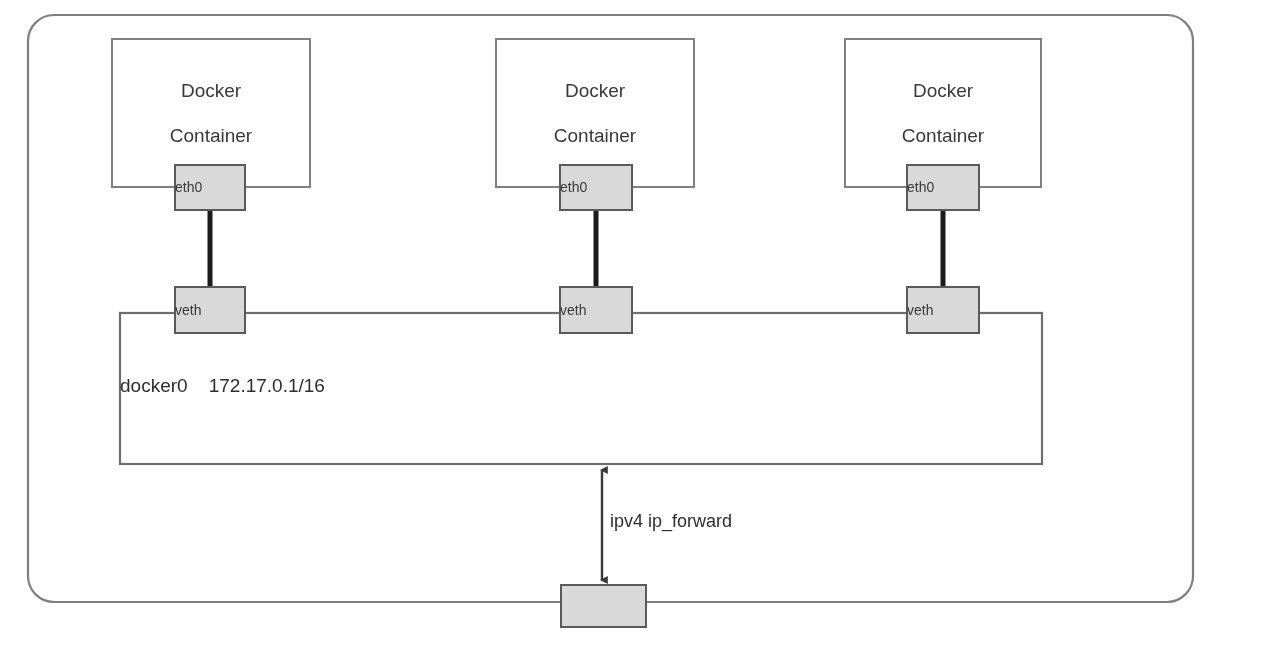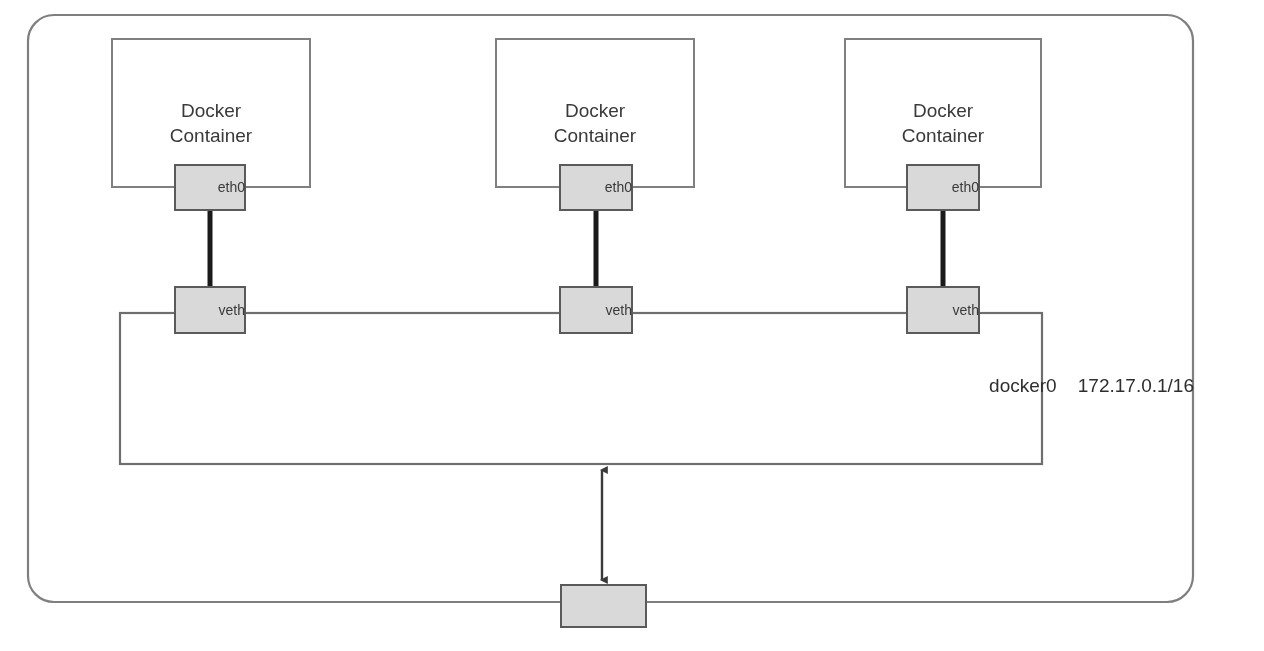--- a/index.html
+++ b/index.html
@@ -22,21 +22,21 @@
     position: absolute;
     left: 0;
     top: 0;
     width: 1264px;
     height: 651px;
   }
   .node-label {
     position: absolute;
     display: flex;
     align-items: center;
-    justify-content: flex-end;
+    justify-content: space-between;
     text-align: center;
     color: #3f3f3f;
     white-space: pre;
     pointer-events: none;
     line-height: 1.32;
   }
   .box-label {
     font-size: 14px;
     color: #3a3a3a;
   }
@@ -120,16 +120,17 @@
   <div class="node-label box-label" style="left:175px; top:165px; width:70px; height:45px;">eth0</div>
   <div class="node-label box-label" style="left:560px; top:165px; width:72px; height:45px;">eth0</div>
   <div class="node-label box-label" style="left:907px; top:165px; width:72px; height:45px;">eth0</div>
 
   <div class="node-label box-label" style="left:175px; top:287px; width:70px; height:46px;">veth</div>
   <div class="node-label box-label" style="left:560px; top:287px; width:72px; height:46px;">veth</div>
   <div class="node-label box-label" style="left:907px; top:287px; width:72px; height:46px;">veth</div>
 
   <div class="node-label bridge-label" style="left:120px; top:372px; width:1074px; height:28px;">docker0    172.17.0.1/16</div>
 
+  <div class="node-label forward-label" style="left:610px; top:509px; width:260px; height:26px; justify-content:flex-start;">ipv4 ip_forward</div>
 
 
 
 </div>
 
 </body></html>

